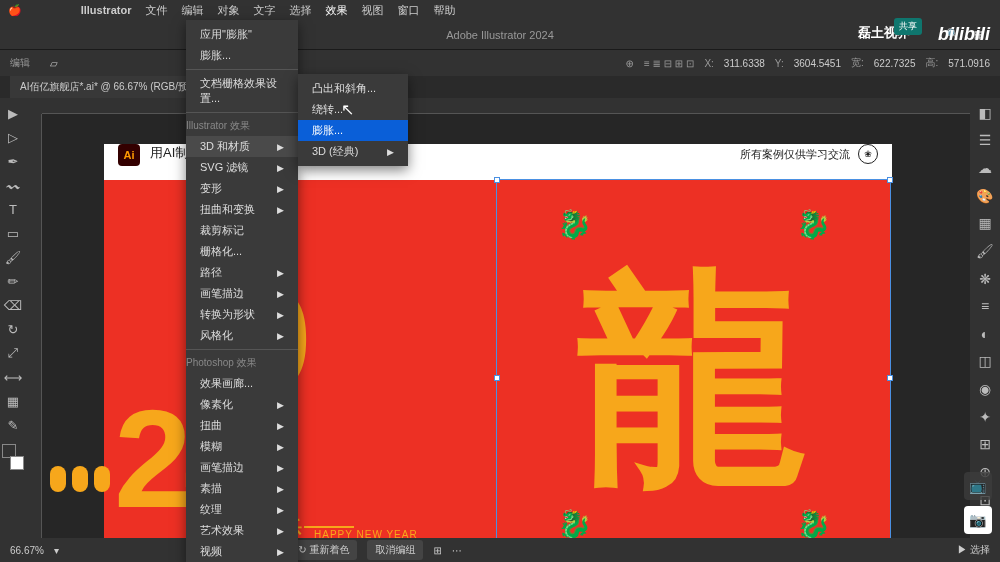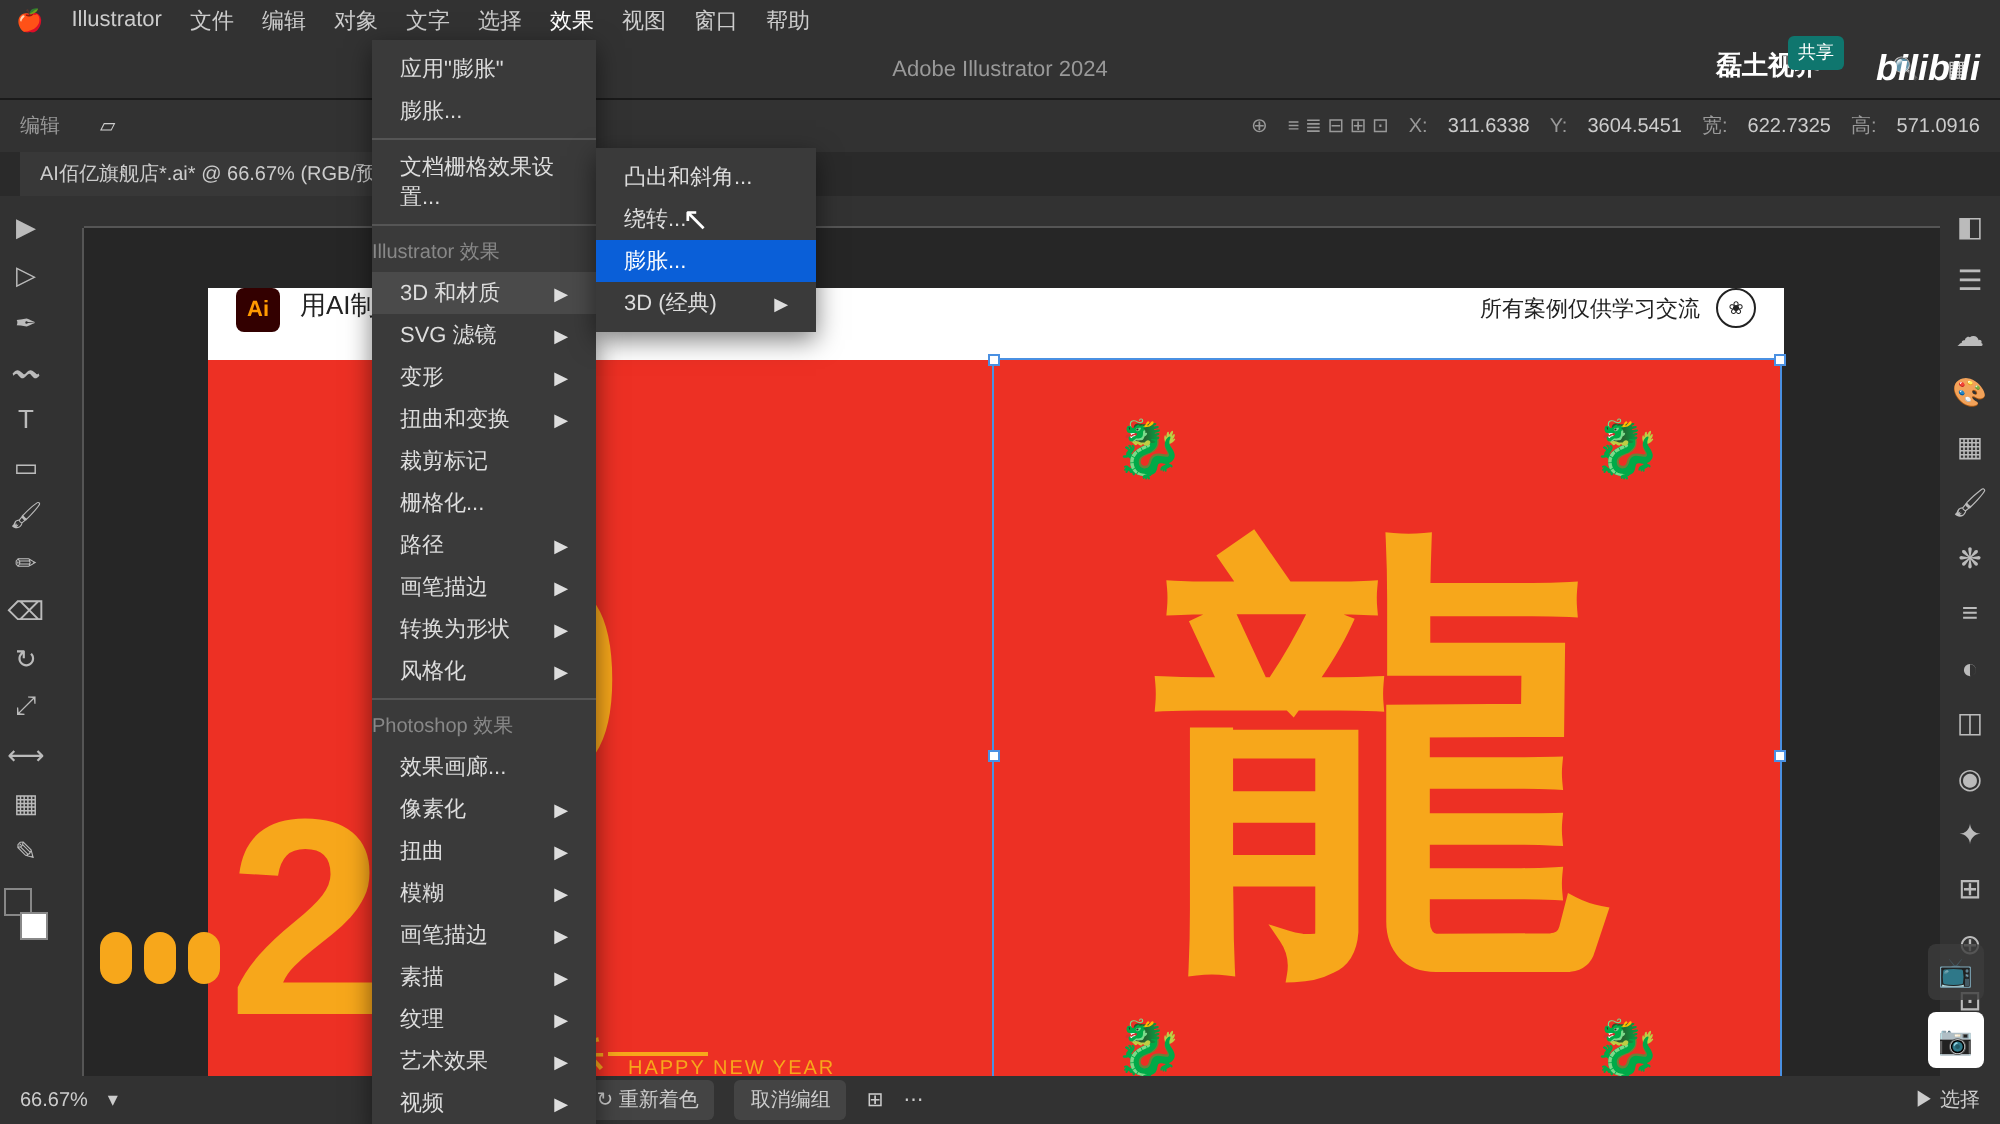--- a/index.html
+++ b/index.html
@@ -1,21 +1,21 @@
 <!DOCTYPE html>
 <html><head>
   <meta charset="utf-8">
   <style>
     * { margin: 0; padding: 0; box-sizing: border-box; font-family: -apple-system, "PingFang SC", sans-serif; }
     body { width: 1000px; height: 562px; background: #1a1a1a; color: #ccc; font-size: 11px; overflow: hidden; position: relative; }
     
     
     .menubar { height: 20px; background: #323232; display: flex; align-items: center; padding: 0 8px; gap: 14px; font-size: 11px; }
     .menubar .apple { color: #ccc; }
-    .menubar .app-name { font-weight: 400; }
+    .menubar .app-name { font-weight: 700; margin-left: 45px; }
     .menubar .menu-item { color: #ccc; cursor: pointer; }
     
     
     .toolbar { height: 30px; background: #323232; border-bottom: 1px solid #1a1a1a; display: flex; align-items: center; padding: 0 10px; gap: 8px; }
     .toolbar .center-title { position: absolute; left: 50%; transform: translateX(-50%); color: #999; font-size: 11px; }
     .toolbar .right-area { margin-left: auto; display: flex; gap: 4px; }
     .toolbar .icon-btn { width: 22px; height: 22px; display: flex; align-items: center; justify-content: center; color: #ccc; }
     
     
     .subtoolbar { height: 26px; background: #323232; display: flex; align-items: center; padding: 0 10px; gap: 10px; font-size: 10px; color: #999; }

